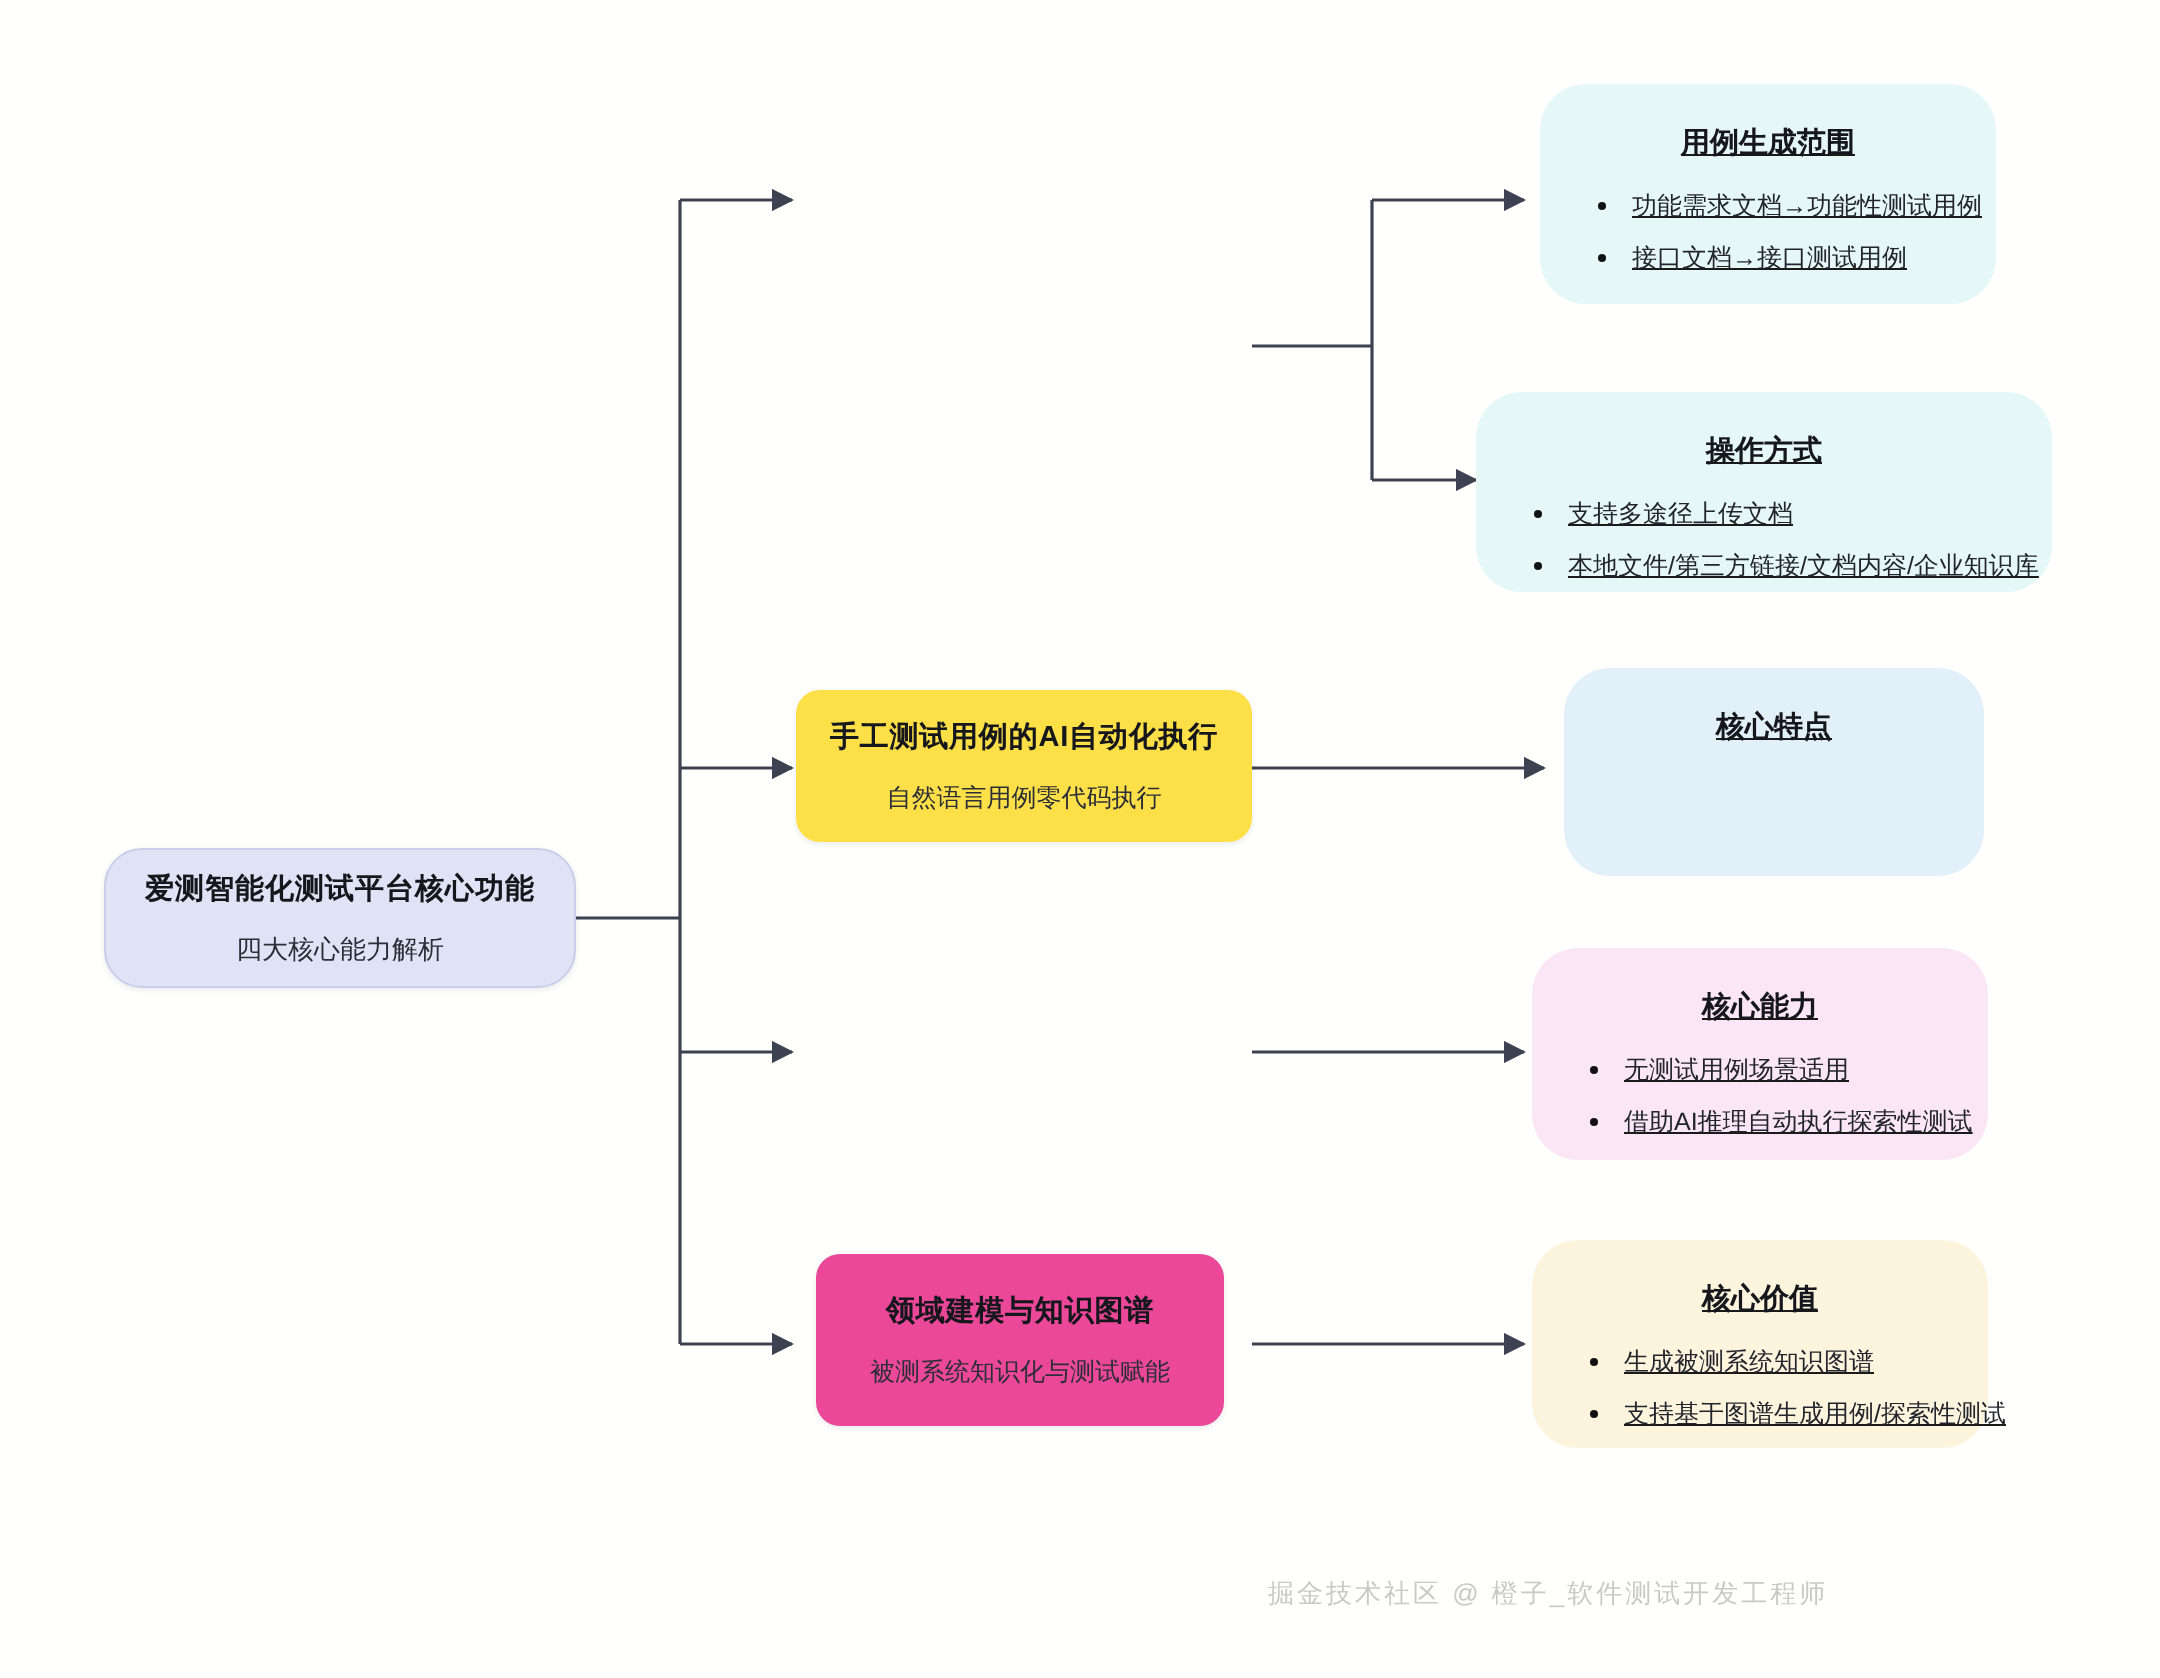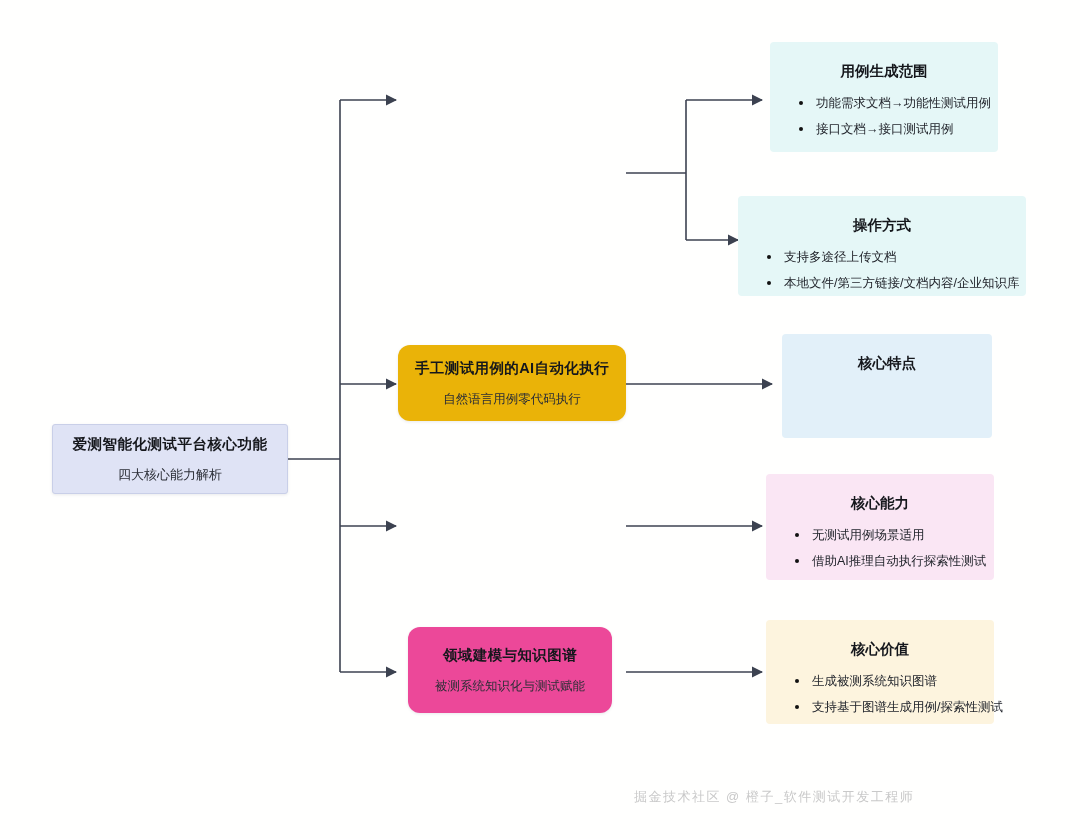--- a/index.html
+++ b/index.html
@@ -24,21 +24,21 @@
     left: 0;
     top: 0;
     width: 1080px;
     height: 839px;
     pointer-events: none;
   }
 
   .node {
     position: absolute;
     box-sizing: border-box;
-    border-radius: 3px;
+    border-radius: 19px;
     display: flex;
     flex-direction: column;
     justify-content: center;
   }
 
   
   .node.root {
     align-items: center;
     text-align: center;
     border: 1px solid #c9cfe8;
@@ -70,23 +70,24 @@
     color: #15171c;
   }
   .node.branch .n-sub {
     margin-top: 13px;
     font-size: 12.5px;
     color: #2b2e36;
   }
 
   
   .node.leaf {
-    border-radius: 4px;
+    border-radius: 23px;
     padding: 14px 16px 14px 16px;
     justify-content: flex-start;
+    text-decoration: underline;
   }
   .node.leaf .n-title {
     font-size: 14.5px;
     font-weight: bold;
     text-align: center;
     color: #15171c;
     margin-top: 6px;
   }
   .node.leaf ul {
     list-style: none;
@@ -154,21 +155,21 @@
       <path d="M 626 672 L 762 672" marker-end="url(#arrow)"></path>
     </g>
   </svg>
 
   <div class="node root" style="left:52px; top:424px; width:236px; height:70px; background:#dfe3f5;">
     <div class="n-title">爱测智能化测试平台核心功能</div>
     <div class="n-sub">四大核心能力解析</div>
   </div>
 
 
-  <div class="node branch" style="left:398px; top:345px; width:228px; height:76px; background:#eab308;">
+  <div class="node branch" style="left:398px; top:345px; width:228px; height:76px; background:#fde047;">
     <div class="n-title">手工测试用例的AI自动化执行</div>
     <div class="n-sub">自然语言用例零代码执行</div>
   </div>
 
 
   <div class="node branch" style="left:408px; top:627px; width:204px; height:86px; background:#ec4899;font-family:Liberation Mono, monospace;">
     <div class="n-title">领域建模与知识图谱</div>
     <div class="n-sub">被测系统知识化与测试赋能</div>
   </div>
 

